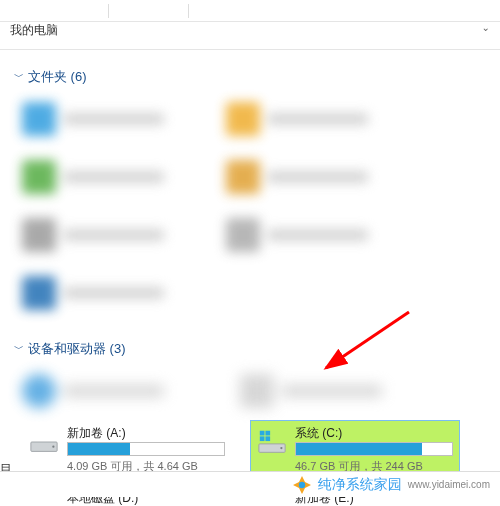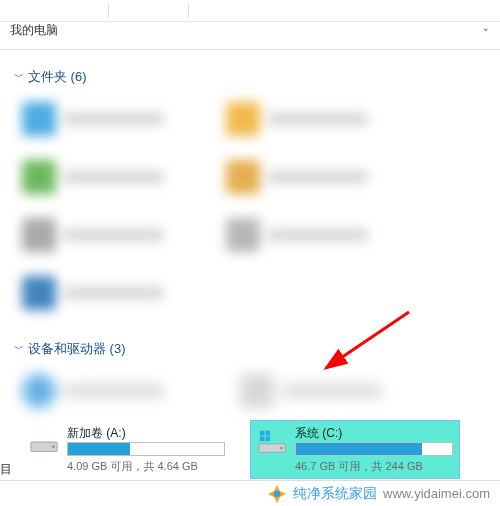--- a/index.html
+++ b/index.html
@@ -10,31 +10,31 @@
   .chev{font-size:10px;color:#666}
   .panel{padding:10px 14px 0 14px}
   .collapser{display:flex;align-items:center;gap:4px;font-size:13px;color:#1a4e8a;margin:8px 0 10px 0;cursor:default}
   .collapser .caret{font-size:10px}
   .blurgrid{display:flex;flex-wrap:wrap;gap:12px 24px;filter:blur(6px);opacity:.9;padding-left:8px}
   .bluritem{width:180px;height:46px;display:flex;align-items:center;gap:8px}
   .fake-ico{width:34px;height:34px;border-radius:4px}
   .fake-txt{width:100px;height:12px;background:#cfcfcf;border-radius:2px}
   .drive-row{display:flex;gap:18px;padding-left:8px;margin-top:6px}
   .drive{width:210px;display:flex;gap:8px;padding:4px 6px;border:1px solid transparent}
-  .drive.sel{background:#5eead4;border-color:#7abdf3}
+  .drive.sel{background:#bef264;border-color:#7abdf3}
   .dico{width:30px;height:30px;margin-top:2px;display:flex;align-items:center;justify-content:center}
   .dico svg{width:30px;height:30px}
   .dmeta{flex:1}
   .dname{font-size:12px;color:#222;margin-bottom:0}
   .bar{height:14px;border:1px solid #bfbfbf;background:#fff;position:relative;margin-bottom:3px}
   .fill{position:absolute;left:0;top:0;bottom:0;background:#26a0da}
   .dtxt{font-size:11px;color:#6a6a6a}
   .arrow{position:absolute;left:314px;top:306px;pointer-events:none}
-  .watermark-bar{position:absolute;left:0;right:0;bottom:0;height:26px;background:#fff;display:flex;align-items:center;justify-content:flex-end;gap:6px;border-top:1px solid #ddd;font-size:14px;color:#39a0ed;padding-right:10px}
-  .wm-sub{font-size:13px;color:#888}
+  .watermark-bar{position:absolute;left:0;right:0;bottom:9px;height:26px;background:#fff;display:flex;align-items:center;justify-content:flex-end;gap:6px;border-top:1px solid #ddd;font-size:14px;color:#39a0ed;padding-right:10px}
+  .wm-sub{font-size:10px;color:#888}
   .corner{position:absolute;left:0;bottom:28px;font-size:12px;color:#333}
   .blur-devs{filter:blur(7px);opacity:.85;display:flex;gap:18px;padding-left:8px}
   .bdev{width:200px;height:46px;display:flex;gap:8px;align-items:center}
 </style>
 </head>
 <body>
 
 <div class="toolbar">
   <div class="tbdiv" style="left:108px"></div>
   <div class="tbdiv" style="left:188px"></div>

